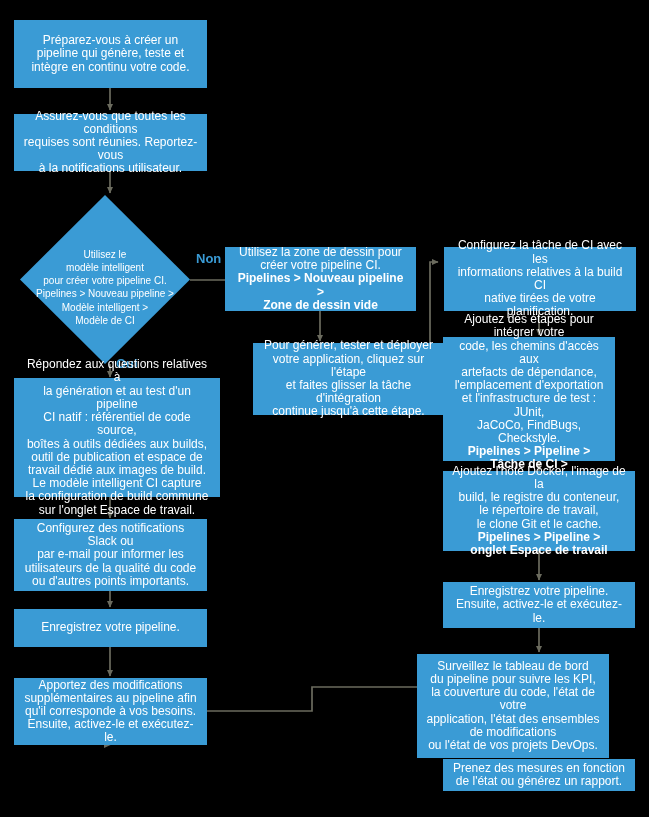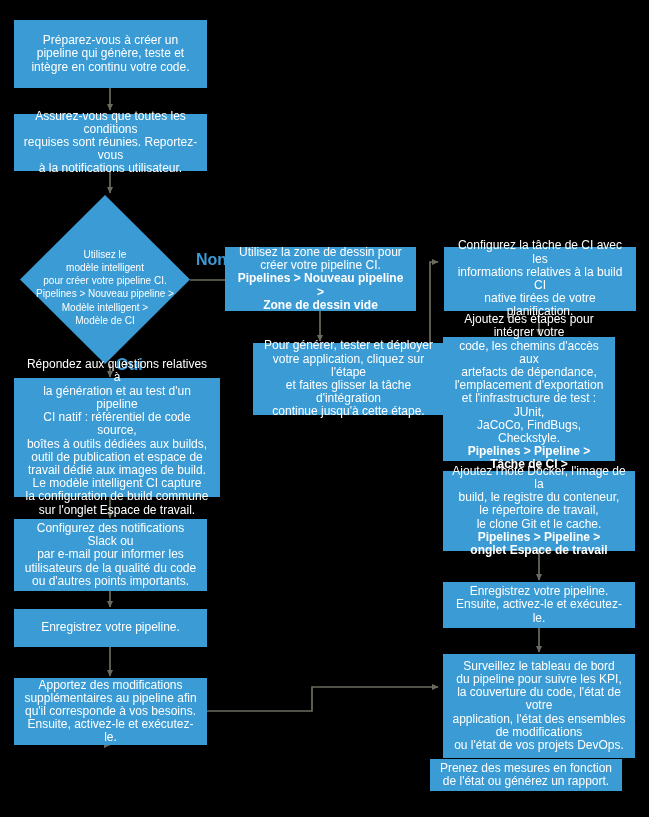--- a/index.html
+++ b/index.html
@@ -50,21 +50,21 @@
     text-align: center;
     color: #ffffff;
     font-size: 10px;
     line-height: 13.2px;
     white-space: pre-line;
     padding-top: 2px;
   }
   .edgelabel {
     position: absolute;
     color: #3a9bd5;
-    font-size: 16px;
+    font-size: 13px;
     font-weight: bold;
     font-family: "Liberation Sans", sans-serif;
   }
   svg.links {
     position: absolute;
     left: 0; top: 0;
     width: 649px;
     height: 817px;
     pointer-events: none;
   }
@@ -195,27 +195,27 @@
 le clone Git et le cache.</span>
 <span class="b">Pipelines &gt; Pipeline &gt;
 onglet Espace de travail</span></span>
   </div>
 
   <div class="node" style="left:443px; top:582px; width:192px; height:46px;">
     <span class="txt">Enregistrez votre pipeline.
 Ensuite, activez-le et exécutez-le.</span>
   </div>
 
-  <div class="node" style="left:443px; top:654px; width:192px; height:104px;">
+  <div class="node" style="left:417px; top:654px; width:192px; height:104px;">
     <span class="txt">Surveillez le tableau de bord
 du pipeline pour suivre les KPI,
 la couverture du code, l'état de votre
 application, l'état des ensembles
 de modifications
 ou l'état de vos projets DevOps.</span>
   </div>
 
-  <div class="node" style="left:430px; top:759px; width:192px; height:32px;">
+  <div class="node" style="left:443px; top:759px; width:192px; height:32px;">
     <span class="txt">Prenez des mesures en fonction
 de l'état ou générez un rapport.</span>
   </div>
 
 </div>
 
 </body></html>

